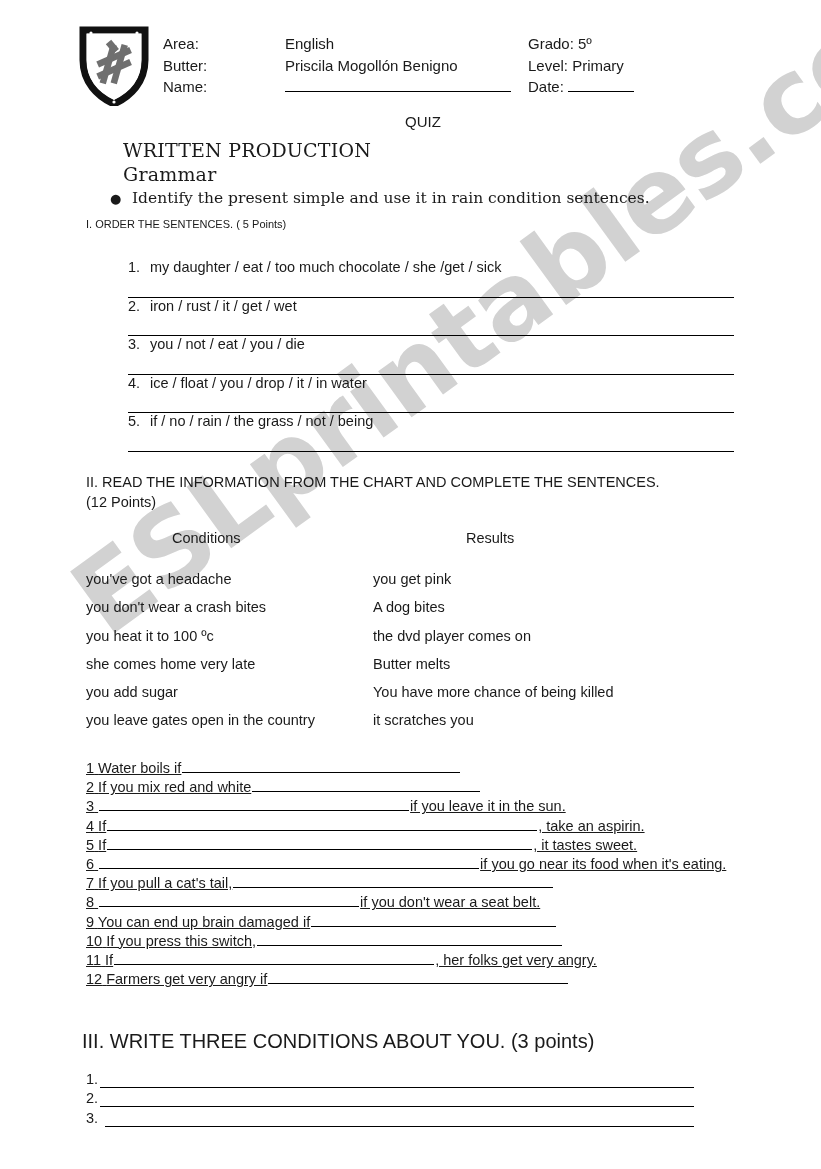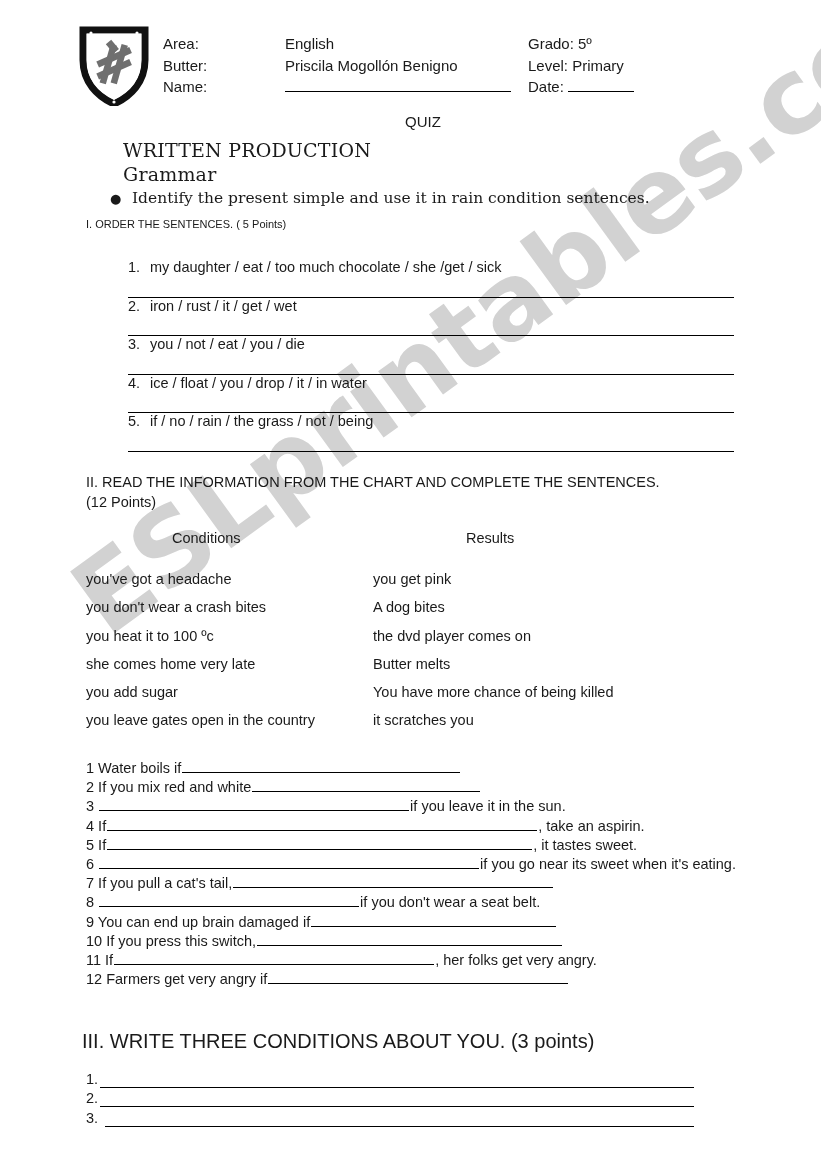--- a/index.html
+++ b/index.html
@@ -228,20 +228,21 @@
   #fill-items {
     position: absolute;
     left: 86px;
     top: 759px;
     width: 672px;
     font-size: 14.5px;
     line-height: 19.2px;
   }
   .fill-line {
     white-space: normal;
+    text-decoration: underline;
   }
   .fill-line .u {
     display: inline-block;
     border-bottom: 1.2px solid #000;
     height: 12px;
     vertical-align: baseline;
     margin: 0 1px;
   }
 
   
@@ -443,21 +444,21 @@
         <span>If</span><span class="u" style="width:430px;"></span><span>, take an aspirin.</span>
       </div>
 
       <div class="fill-line">
         <span>5</span>
         <span>If</span><span class="u" style="width:425px;"></span><span>, it tastes sweet.</span>
       </div>
 
       <div class="fill-line">
         <span>6</span>
-        <span></span><span class="u" style="width:380px;"></span><span>if you go near its sweet when it's eating.</span>
+        <span></span><span class="u" style="width:380px;"></span><span>if you go near its food when it's eating.</span>
       </div>
 
       <div class="fill-line">
         <span>7</span>
         <span>If you pull a cat's tail,</span><span class="u" style="width:320px;"></span><span></span>
       </div>
 
       <div class="fill-line">
         <span>8</span>
         <span></span><span class="u" style="width:260px;"></span><span>if you don't wear a seat belt.</span>

